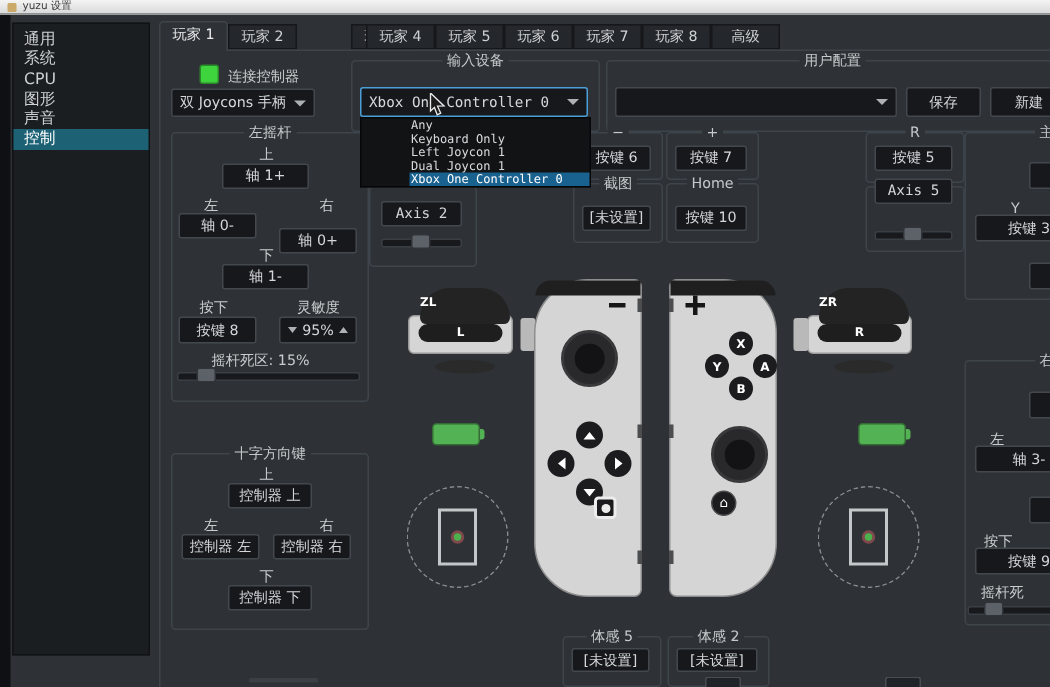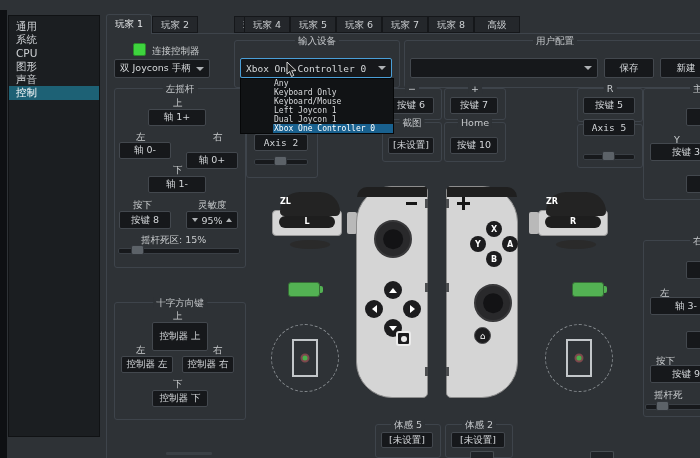--- a/index.html
+++ b/index.html
@@ -76,20 +76,24 @@
   .mdot{position:absolute;left:50%;top:50%;transform:translate(-50%,-50%);width:5px;height:5px;background:#4cb04c;border:2px solid #7e484d;border-radius:50%;}
   .cutbtn{position:absolute;width:22px;height:7px;background:#202327;border:1px solid #484d52;border-bottom:none;border-radius:2px 2px 0 0;}
   .streak{position:absolute;height:3px;background:#41464b;border-radius:1px;opacity:.7;}
   .cursor{position:absolute;z-index:100;}
 </style>
 </head>
 <body>
 
 <div class="screen">
 
+  <div class="titlebar">
+    <span class="title-icon"></span>
+    <span class="title-text">yuzu 设置</span>
+  </div>
   <div class="leftedge"></div>
 
   <div class="sidebar">
     <div class="side-item">通用</div>
     <div class="side-item">系统</div>
     <div class="side-item">CPU</div>
     <div class="side-item">图形</div>
     <div class="side-item">声音</div>
     <div class="side-item selected">控制</div>
   </div>
@@ -153,21 +157,21 @@
   <div class="lbl" style="left:141px;top:234px;">摇杆死区: 15%</div>
   <div class="slider" style="left:118px;top:245px;width:122px;">
     <div class="track"></div>
     <div class="shandle" style="left:13px;"></div>
   </div>
 
   <div class="grp" style="left:114px;top:302px;width:130px;height:116px;">
     <span class="glabel">十字方向键</span>
   </div>
   <div class="lbl" style="left:173px;top:310px;">上</div>
-  <div class="btn" style="left:152px;top:322px;width:56px;height:29px;text-align:right;">控制器 上</div>
+  <div class="btn" style="left:152px;top:322px;width:56px;height:17px;text-align:right;">控制器 上</div>
   <div class="lbl" style="left:136px;top:344px;">左</div>
   <div class="lbl" style="left:213px;top:344px;">右</div>
   <div class="btn" style="left:121px;top:356px;width:52px;height:17px;">控制器 左</div>
   <div class="btn" style="left:182px;top:356px;width:52px;height:17px;">控制器 右</div>
   <div class="lbl" style="left:173px;top:378px;">下</div>
   <div class="btn" style="left:152px;top:390px;width:56px;height:17px;">控制器 下</div>
 
   <div class="grp" style="left:246px;top:124px;width:70px;height:52px;"></div>
   <div class="btn mono" style="left:254px;top:134px;width:54px;height:17px;">Axis 2</div>
   <div class="slider" style="left:254px;top:156px;width:54px;">
@@ -306,21 +310,20 @@
       </div>
     <div class="home" style="left:27px;top:140px;">⌂</div>
     <div class="notch" style="left:-1px;top:12px;"></div>
     <div class="notch" style="left:-1px;top:96px;"></div>
     <div class="notch" style="left:-1px;top:180px;"></div>
   </div>
 
   <div class="popup">
     <div class="opt">Any</div>
     <div class="opt">Keyboard Only</div>
-    <div class="opt">Keyboard/Mouse</div>
     <div class="opt">Left Joycon 1</div>
     <div class="opt">Dual Joycon 1</div>
     <div class="opt sel">Xbox One Controller 0</div>
   </div>
 
   <div class="streak" style="left:166px;top:452px;width:46px;"></div>
   <div class="cutbtn" style="left:470px;top:451px;"></div>
   <div class="cutbtn" style="left:590px;top:451px;"></div>
 
   <svg class="cursor" style="left:286px;top:62px;" width="12" height="16" viewBox="0 0 12 16">

